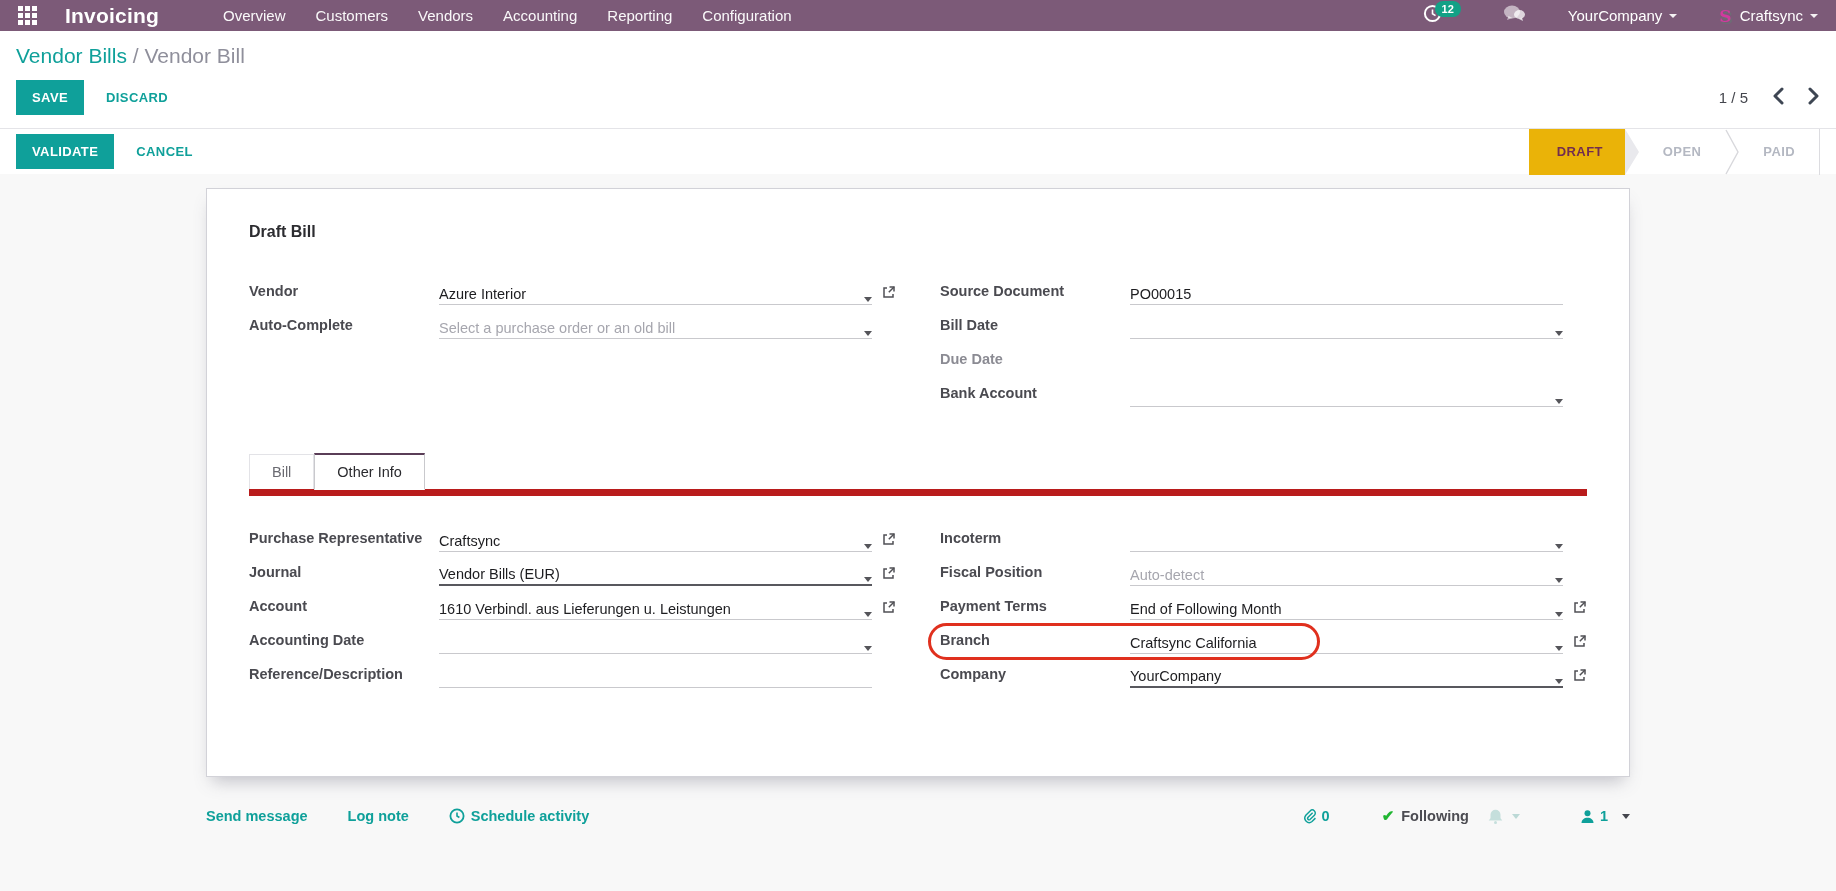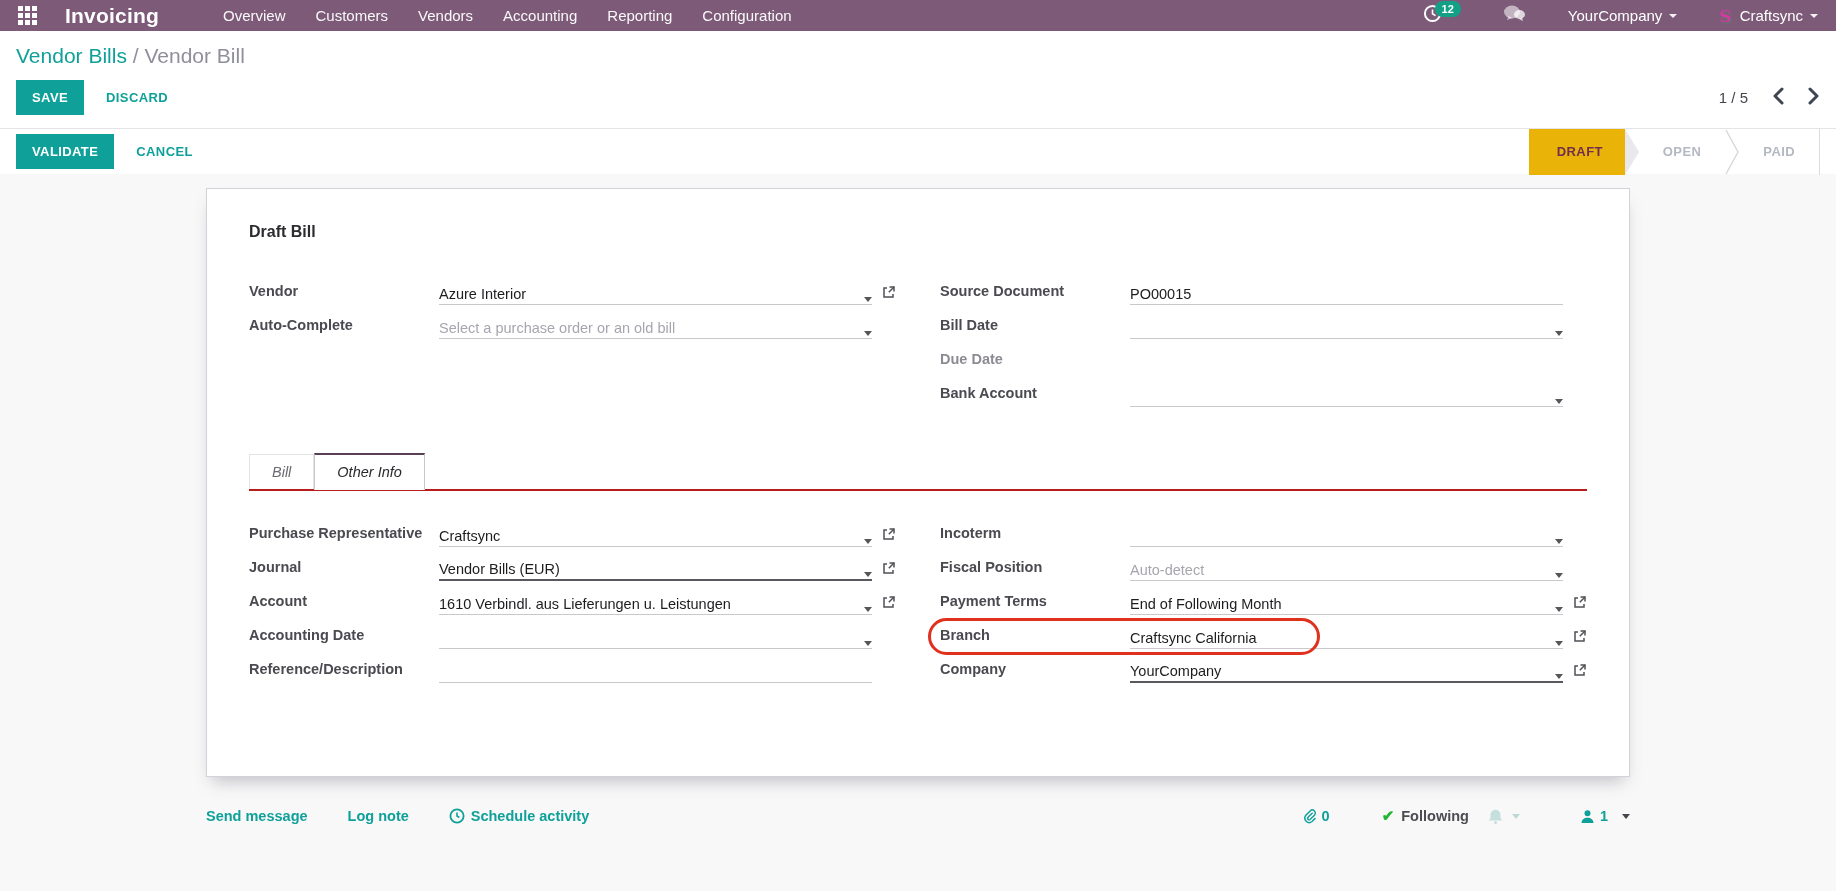--- a/index.html
+++ b/index.html
@@ -65,21 +65,21 @@
   .val { flex:1; white-space:nowrap; overflow:hidden; }
   .val.placeholder { color:#a6a6ae; }
   .caret { width:0; height:0; border-left:4px solid transparent; border-right:4px solid transparent;
     border-top:5px solid #55555a; margin-left:8px; cursor:pointer; }
   .slot { flex:0 0 24px; display:flex; justify-content:flex-end; padding-top:4px; }
   .slot svg { cursor:pointer; }
   .hl-ring { position:absolute; left:-12px; top:-7px; width:392px; height:37px;
     border:3px solid #E0301E; border-radius:19px; pointer-events:none; }
 
   
-  .tabs { display:flex; align-items:flex-end; margin-top:36px; border-bottom:2px solid #b91c1c;font-style:italic; }
+  .tabs { display:flex; align-items:flex-end; margin-top:36px; border-bottom:7px solid #b91c1c; }
   .tab { font-size:14.5px; padding:9px 22px; cursor:pointer; background:#fff; }
   .tab.inactive { border:1px solid #e3e3e7; border-bottom:none; color:#6a6a71; }
   .tab.active { border:1px solid #c9c9cd; border-top:2px solid #5a3d57; border-bottom:1px solid #fff;
     margin-bottom:-1px; color:#2a2a2e; }
   .tabpane { padding-top:32px; }
 
   
   .chatter { width:1424px; margin:0 auto; display:flex; align-items:center; padding-top:30px;
     font-size:14.5px; }
   .chat-link { color:#0FA09A; font-weight:bold; cursor:pointer; display:flex; align-items:center; }

